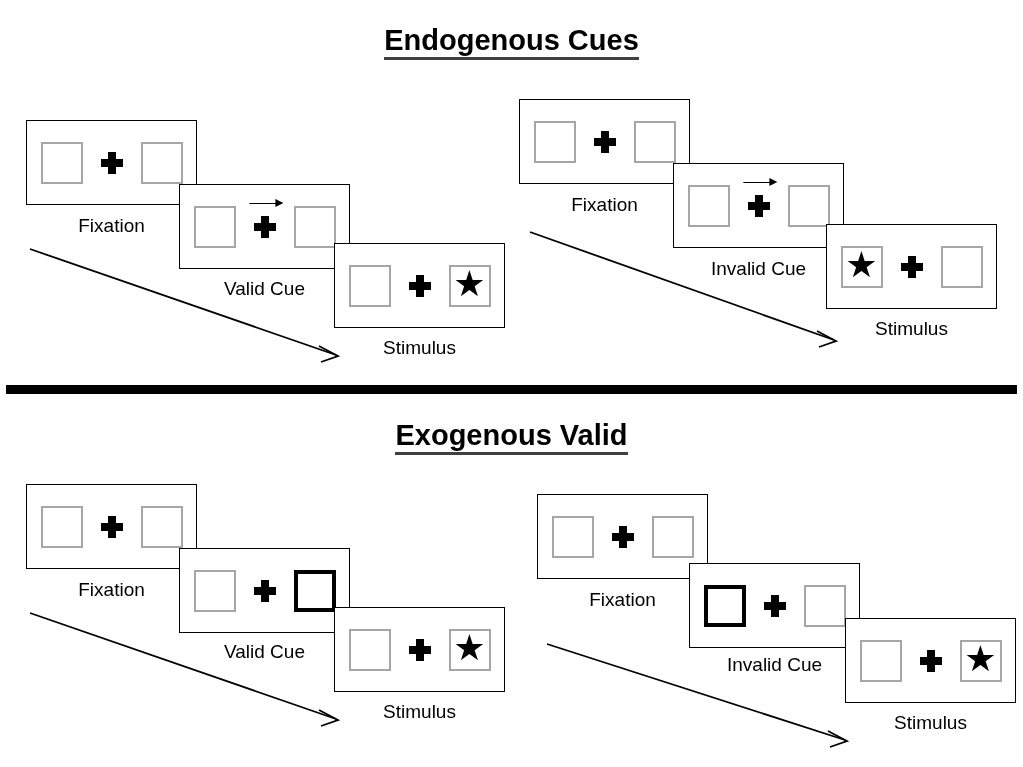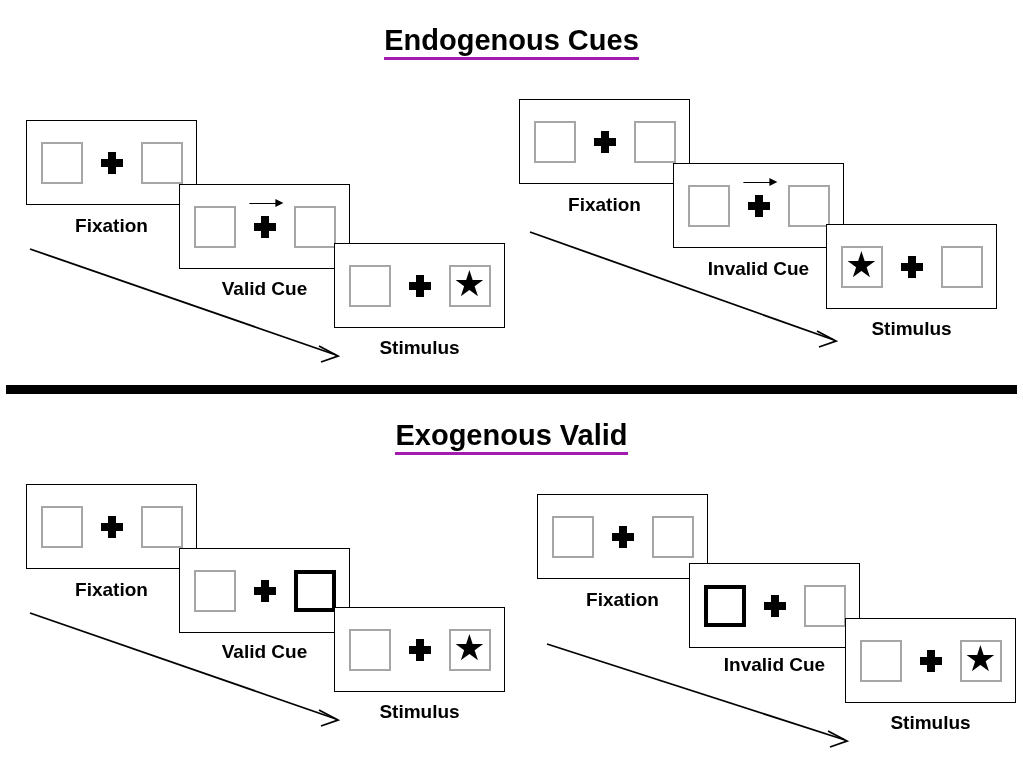--- a/index.html
+++ b/index.html
@@ -16,21 +16,21 @@
   
   .section-title{
     position:absolute;
     width:1023px;
     text-align:center;
     font-size:29px;
     font-weight:bold;
     letter-spacing:0px;
   }
   .section-title span{
-    border-bottom:3px solid #a21caf;
+    border-bottom:3px solid #404040;
     padding-bottom:1px;
   }
 
   
   .divider{
     position:absolute;
     background:#000000;
     height:9px;
   }
 
@@ -113,21 +113,21 @@
     width:0;height:0;
     border-top:4.5px solid transparent;
     border-bottom:4.5px solid transparent;
     border-left:8px solid #000000;
   }
 
   
   .caption{
     position:absolute;
     font-size:19px;
-    font-weight:bold;
+    font-weight:normal;
     white-space:nowrap;
     text-align:center;
   }
 
   
   .time-arrow{
     position:absolute;
     overflow:visible;
   }
   .time-arrow line, .time-arrow polyline{

